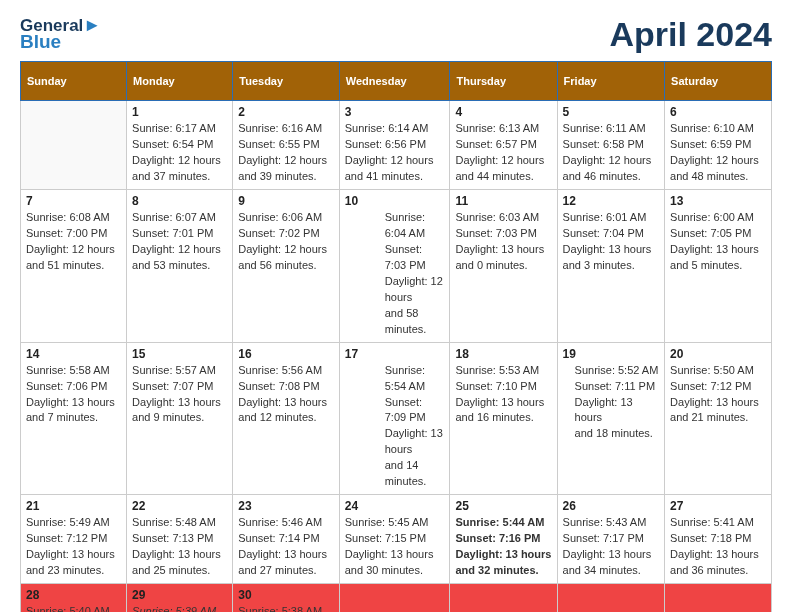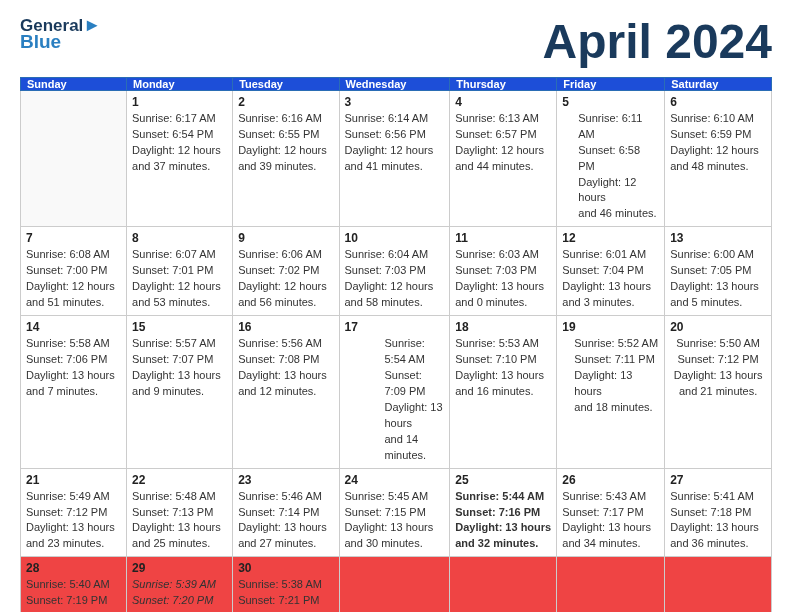--- a/index.html
+++ b/index.html
@@ -22,40 +22,40 @@
     }
     .logo {
       display: flex;
       flex-direction: column;
       align-items: flex-start;
     }
     .title-block {
       text-align: right;
     }
     .month-title {
-      font-size: 48px;
+      font-size: 34px;
       font-weight: bold;
       color: #1a3a5c;
       line-height: 1.1;
     }
     .location {
       font-size: 15px;
       color: #333;
       margin-top: 2px;
     }
     table {
       width: 100%;
       border-collapse: collapse;
       margin-top: 8px;
       font-size: 10.5px;
     }
     thead tr th {
-      background: #1d4ed8;
+      background: #a16207;
       color: #fff;
-      padding: 0 6px;
+      padding: 13px 6px;
       text-align: left;
       font-size: 11px;
       font-weight: bold;
       border: 1px solid #2a6db5;
     }
     tbody tr td {
       border: 1px solid #ccc;
       vertical-align: top;
       padding: 4px 5px;
       height: 82px;
@@ -137,21 +137,21 @@
           </td>
           <td>
             <span class="day-num">4</span>
             <div class="cell-text" style="white-space: pre-line;">Sunrise: 6:13 AM
 Sunset: 6:57 PM
 Daylight: 12 hours
 and 44 minutes.</div>
           </td>
           <td>
             <span class="day-num">5</span>
-            <div class="cell-text" style="white-space: pre-line; margin-left: 16px;">Sunrise: 6:11 AM
+            <div class="cell-text" style="white-space: pre-line;">Sunrise: 6:11 AM
 Sunset: 6:58 PM
 Daylight: 12 hours
 and 46 minutes.</div>
           </td>
           <td>
             <span class="day-num">6</span>
             <div class="cell-text" style="white-space: pre-line;">Sunrise: 6:10 AM
 Sunset: 6:59 PM
 Daylight: 12 hours
 and 48 minutes.</div>
@@ -174,21 +174,21 @@
           </td>
           <td>
             <span class="day-num">9</span>
             <div class="cell-text" style="white-space: pre-line;">Sunrise: 6:06 AM
 Sunset: 7:02 PM
 Daylight: 12 hours
 and 56 minutes.</div>
           </td>
           <td>
             <span class="day-num">10</span>
-            <div class="cell-text" style="white-space: pre-line;">Sunrise: 6:04 AM
+            <div class="cell-text" style="white-space: pre-line; margin-left: 40px;">Sunrise: 6:04 AM
 Sunset: 7:03 PM
 Daylight: 12 hours
 and 58 minutes.</div>
           </td>
           <td>
             <span class="day-num">11</span>
             <div class="cell-text" style="white-space: pre-line;">Sunrise: 6:03 AM
 Sunset: 7:03 PM
 Daylight: 13 hours
 and 0 minutes.</div>
@@ -246,21 +246,21 @@
           </td>
           <td>
             <span class="day-num">19</span>
             <div class="cell-text" style="white-space: pre-line; margin-left: 12px;">Sunrise: 5:52 AM
 Sunset: 7:11 PM
 Daylight: 13 hours
 and 18 minutes.</div>
           </td>
           <td>
             <span class="day-num">20</span>
-            <div class="cell-text" style="white-space: pre-line; text-align: center;">Sunrise: 5:50 AM
+            <div class="cell-text" style="white-space: pre-line;">Sunrise: 5:50 AM
 Sunset: 7:12 PM
 Daylight: 13 hours
 and 21 minutes.</div>
           </td>
         </tr>
         <tr>
           <td>
             <span class="day-num">21</span>
             <div class="cell-text" style="white-space: pre-line;">Sunrise: 5:49 AM
 Sunset: 7:12 PM

